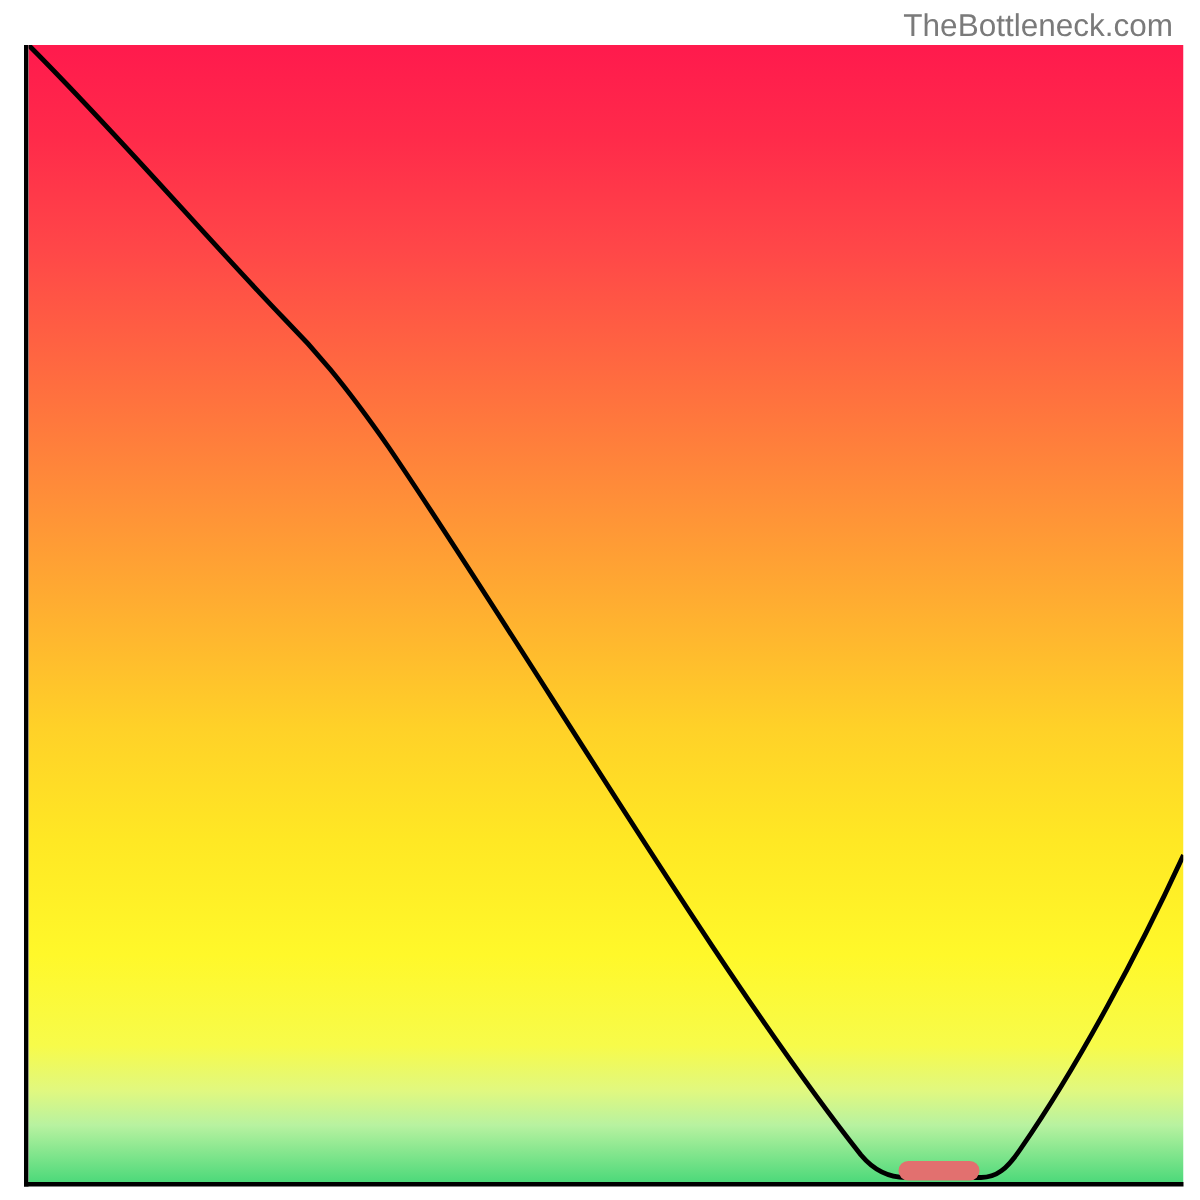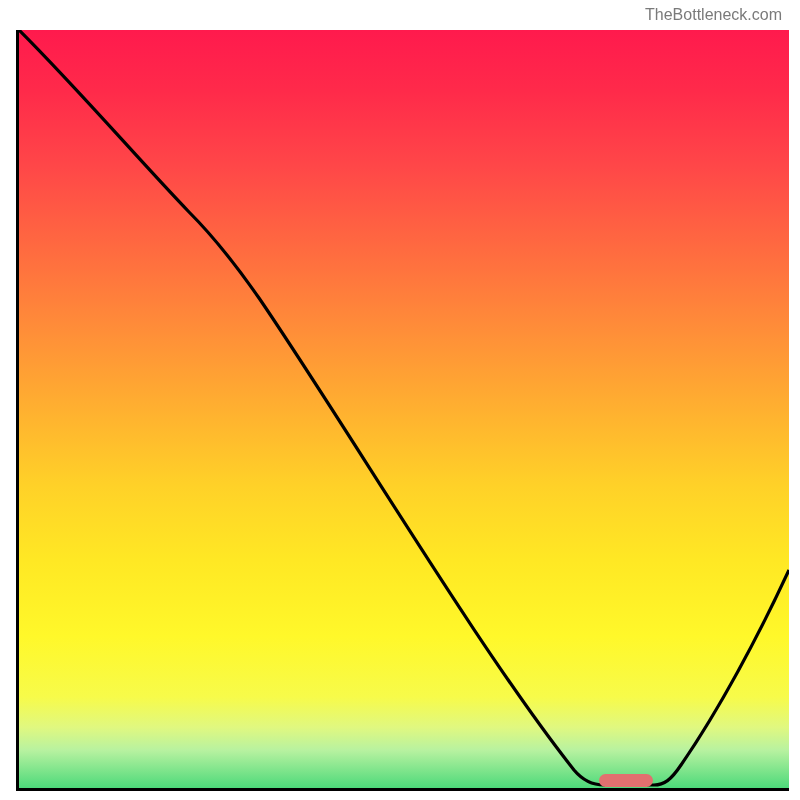--- a/index.html
+++ b/index.html
@@ -8,21 +8,21 @@
     width: 800px;
     height: 800px;
     position: relative;
     font-family: Arial, sans-serif;
     background: #ffffff;
   }
   .watermark {
     position: absolute;
     top: 6px;
     right: 18px;
-    font-size: 16px;
+    font-size: 21px;
     color: #7a7a7a;
     font-weight: 500;
     z-index: 10;
   }
   .plot-area {
     position: absolute;
     left: 16px;
     top: 30px;
     width: 770px;
     height: 758px;

